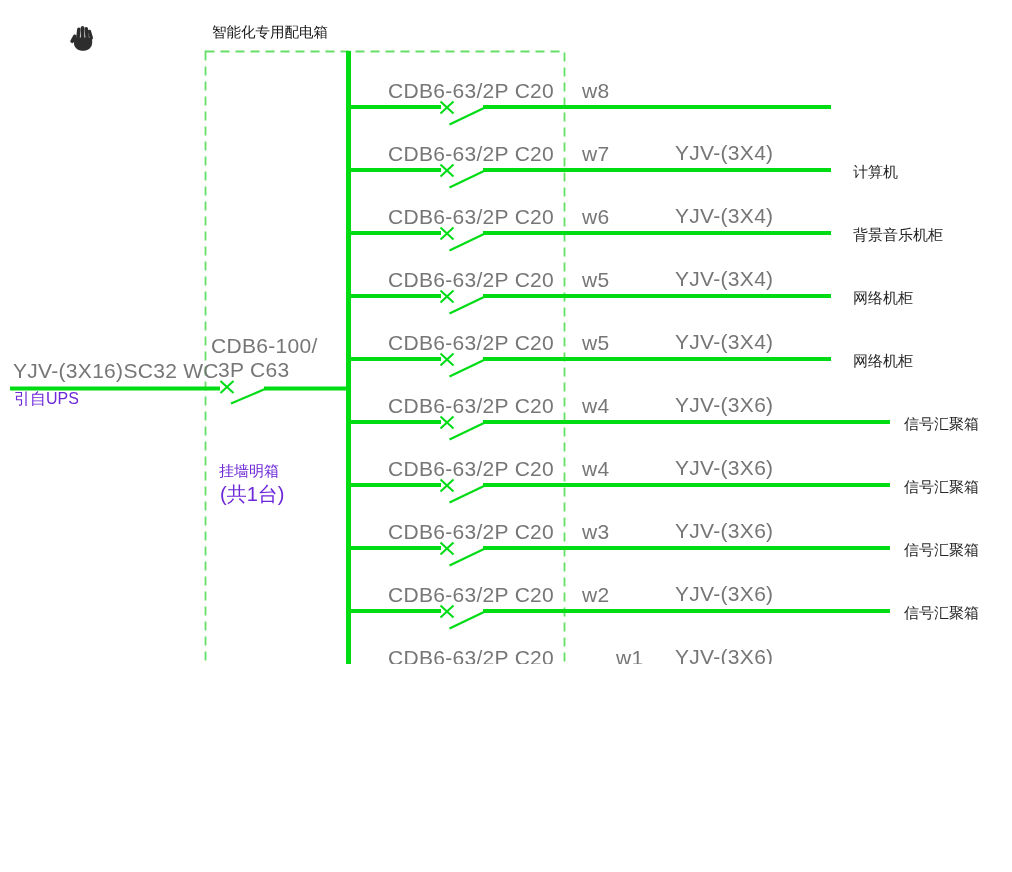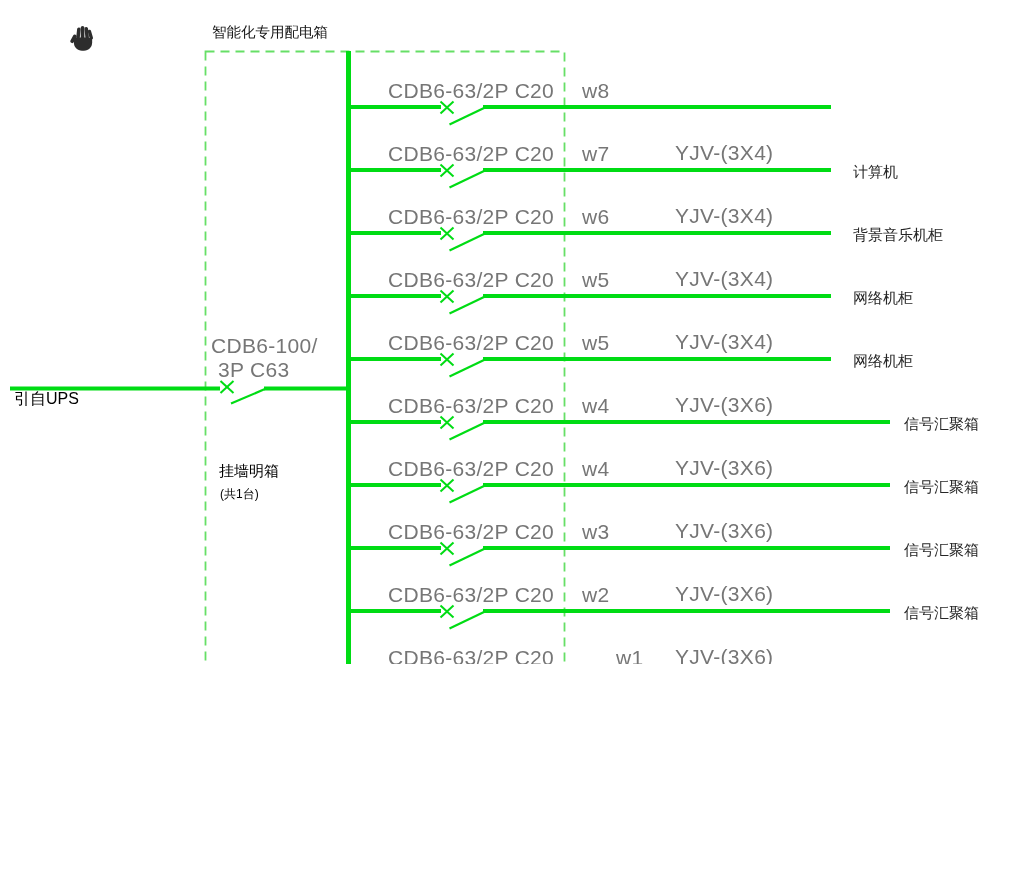--- a/index.html
+++ b/index.html
@@ -7,21 +7,21 @@
     position:relative;width:1012px;height:664px;background:#ffffff;overflow:hidden;
     font-family:"Liberation Sans",sans-serif;
   }
   .abs{position:absolute;white-space:nowrap;}
   .cad{ 
     font-family:"Liberation Sans",sans-serif;
     color:#767676;font-size:21px;line-height:19px;letter-spacing:0.3px;font-weight:400;
   }
   .cn{ 
     font-family:"Liberation Sans",sans-serif;
-    color:#000000;font-size:15px;line-height:16px;font-weight:400;
+    color:#6d28d9;font-size:15px;line-height:16px;font-weight:400;
   }
   .panel-label{font-size:14.5px;color:#161616;}
   .dest{font-size:15px;color:#262626;}
   #title{
     left:263px;top:788px;width:444px;text-align:center;
     font-size:52px;line-height:64px;font-weight:700;color:#0a0a0a;letter-spacing:2px;
   }
   #title-underline{left:263px;top:858px;width:444px;height:5px;background:#000000;}
   svg{display:block;}
 </style>
@@ -119,26 +119,27 @@
         <line x1="440.5" y1="668.5" x2="453.5" y2="680.5" stroke="#00dc14" stroke-width="2"></line>
         <line x1="440.5" y1="680.5" x2="453.5" y2="668.5" stroke="#00dc14" stroke-width="2"></line>
         <line x1="449.5" y1="691.5" x2="484" y2="675" stroke="#00dc14" stroke-width="2.2"></line>
         <line x1="483" y1="674" x2="890" y2="674" stroke="#00dc14" stroke-width="4.2"></line>
       </g>
     </svg>
 
   <div class="abs cn panel-label" style="left:212px;top:24px;">智能化专用配电箱</div>
 
 
+  <div class="abs cad" style="left:13px;top:361px;">YJV-(3X16)SC32 WC</div>
   <div class="abs cn" style="left:14px;top:391px;font-size:16px;">引自UPS</div>
   <div class="abs cad" style="left:211px;top:336px;">CDB6-100/</div>
   <div class="abs cad" style="left:218px;top:360px;">3P C63</div>
 
   <div class="abs cn" style="left:219px;top:463px;">挂墙明箱</div>
-  <div class="abs cn" style="left:220px;top:486px;font-size:12px;">(共1台)</div>
+  <div class="abs cn" style="left:220px;top:486px;font-size:20px;">(共1台)</div>
 
   <div id="branch-labels" class="abs" style="left:0;top:0;width:1012px;height:872px;pointer-events:none;">
       <div class="abs cad" style="left: 388px; top: 81px;">CDB6-63/2P C20</div>
       <div class="abs cad" style="left: 582px; top: 81px;">w8</div>
       <div class="abs cad" style="left: 388px; top: 144px;">CDB6-63/2P C20</div>
       <div class="abs cad" style="left: 582px; top: 144px;">w7</div>
       <div class="abs cad" style="left: 675px; top: 143px;">YJV-(3X4)</div>
       <div class="abs cn dest" style="left: 853px; top: 164px;">计算机</div>
       <div class="abs cad" style="left: 388px; top: 207px;">CDB6-63/2P C20</div>
       <div class="abs cad" style="left: 582px; top: 207px;">w6</div>

